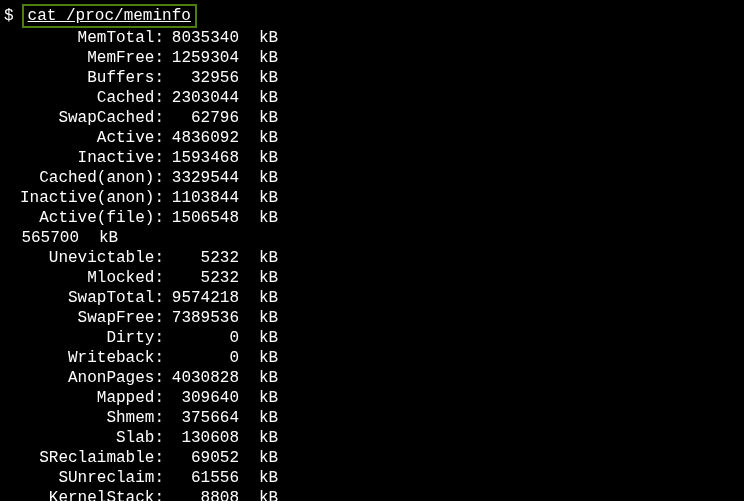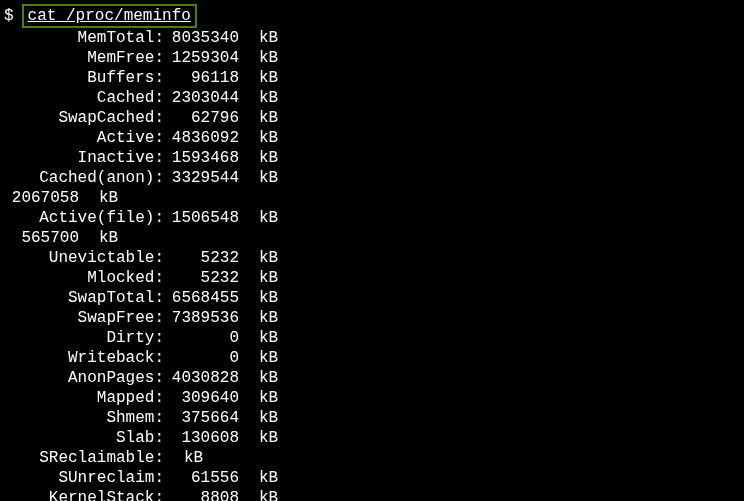--- a/index.html
+++ b/index.html
@@ -51,35 +51,35 @@
 <body>
 
 <div class="prompt-line">
   <span class="prompt-symbol">$</span>
   <span class="command-highlight">cat /proc/meminfo</span>
 </div>
 
 <div id="output">
     <div class="output-row"><span class="label">MemTotal:</span><span class="value">8035340</span><span class="unit">kB</span></div>
     <div class="output-row"><span class="label">MemFree:</span><span class="value">1259304</span><span class="unit">kB</span></div>
-    <div class="output-row"><span class="label">Buffers:</span><span class="value">96118</span><span class="unit">kB</span></div>
+    <div class="output-row"><span class="label">Buffers:</span><span class="value">32956</span><span class="unit">kB</span></div>
     <div class="output-row"><span class="label">Cached:</span><span class="value">2303044</span><span class="unit">kB</span></div>
     <div class="output-row"><span class="label">SwapCached:</span><span class="value">62796</span><span class="unit">kB</span></div>
     <div class="output-row"><span class="label">Active:</span><span class="value">4836092</span><span class="unit">kB</span></div>
     <div class="output-row"><span class="label">Inactive:</span><span class="value">1593468</span><span class="unit">kB</span></div>
     <div class="output-row"><span class="label">Cached(anon):</span><span class="value">3329544</span><span class="unit">kB</span></div>
-    <div class="output-row"><span class="value">2067058</span><span class="unit">kB</span></div>
+    <div class="output-row"><span class="label">Inactive(anon):</span><span class="value">1103844</span><span class="unit">kB</span></div>
     <div class="output-row"><span class="label">Active(file):</span><span class="value">1506548</span><span class="unit">kB</span></div>
     <div class="output-row"><span class="value">565700</span><span class="unit">kB</span></div>
     <div class="output-row"><span class="label">Unevictable:</span><span class="value">5232</span><span class="unit">kB</span></div>
     <div class="output-row"><span class="label">Mlocked:</span><span class="value">5232</span><span class="unit">kB</span></div>
-    <div class="output-row"><span class="label">SwapTotal:</span><span class="value">6568455</span><span class="unit">kB</span></div>
+    <div class="output-row"><span class="label">SwapTotal:</span><span class="value">9574218</span><span class="unit">kB</span></div>
     <div class="output-row"><span class="label">SwapFree:</span><span class="value">7389536</span><span class="unit">kB</span></div>
     <div class="output-row"><span class="label">Dirty:</span><span class="value">0</span><span class="unit">kB</span></div>
     <div class="output-row"><span class="label">Writeback:</span><span class="value">0</span><span class="unit">kB</span></div>
     <div class="output-row"><span class="label">AnonPages:</span><span class="value">4030828</span><span class="unit">kB</span></div>
     <div class="output-row"><span class="label">Mapped:</span><span class="value">309640</span><span class="unit">kB</span></div>
     <div class="output-row"><span class="label">Shmem:</span><span class="value">375664</span><span class="unit">kB</span></div>
     <div class="output-row"><span class="label">Slab:</span><span class="value">130608</span><span class="unit">kB</span></div>
-    <div class="output-row"><span class="label">SReclaimable:</span><span class="unit">kB</span></div>
+    <div class="output-row"><span class="label">SReclaimable:</span><span class="value">69052</span><span class="unit">kB</span></div>
     <div class="output-row"><span class="label">SUnreclaim:</span><span class="value">61556</span><span class="unit">kB</span></div>
     <div class="output-row"><span class="label">KernelStack:</span><span class="value">8808</span><span class="unit">kB</span></div>
   </div>
 
 </body></html>

